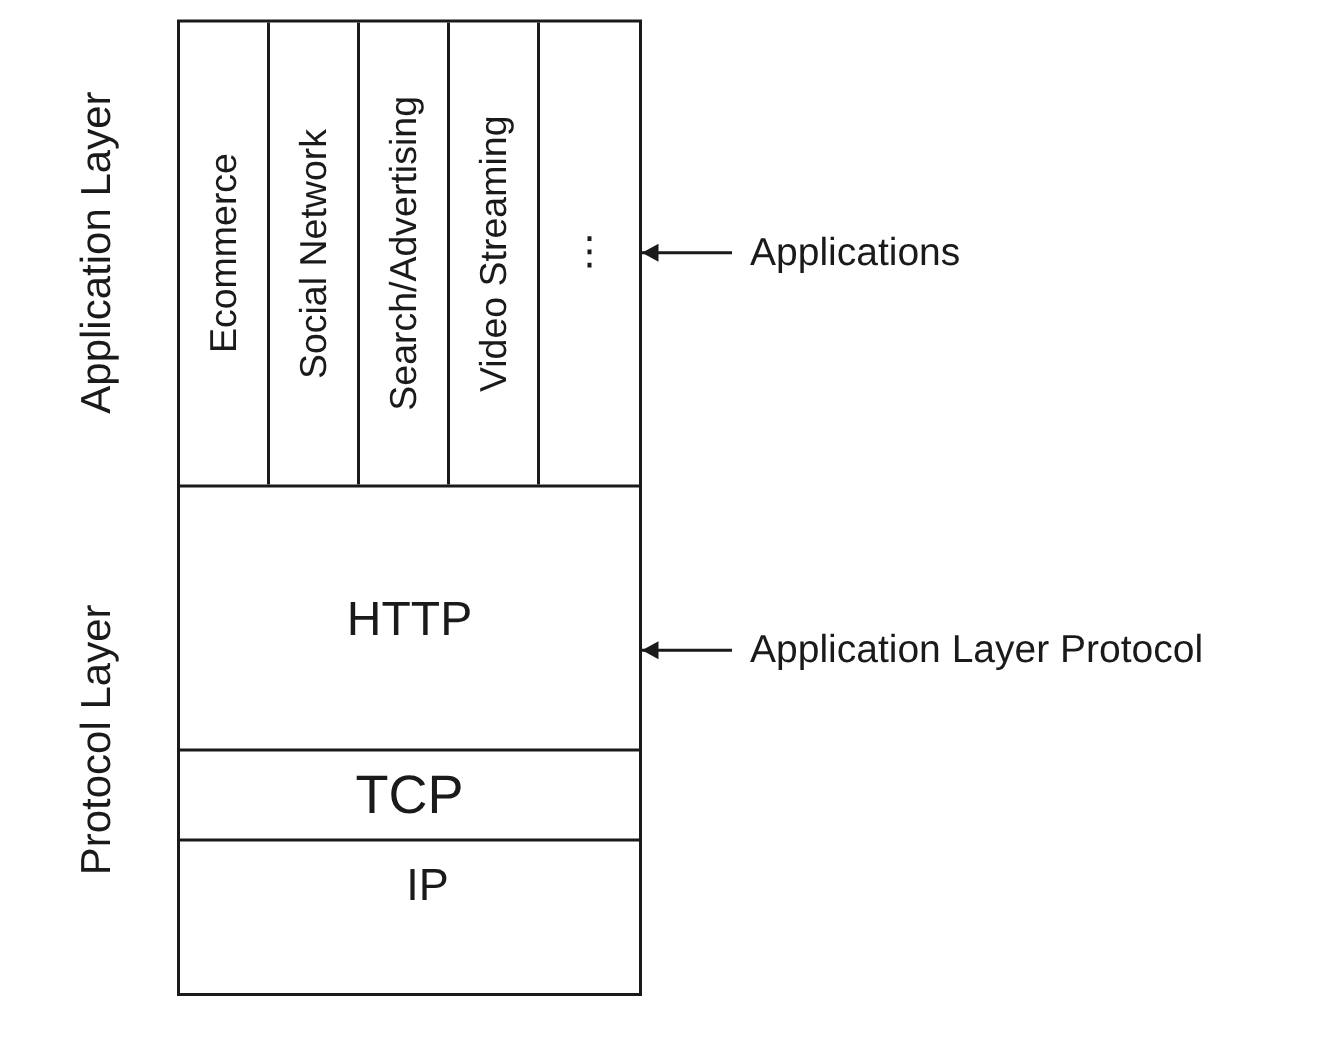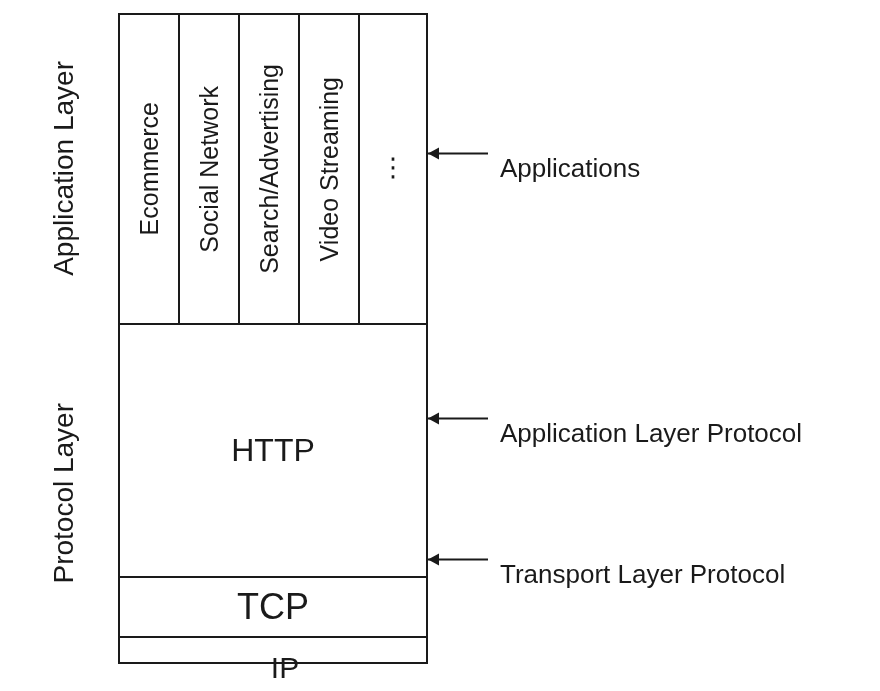--- a/index.html
+++ b/index.html
@@ -82,31 +82,31 @@
     line-height: 1;
     color: var(--text);
     transform: translateY(-2px);
   }
   .proto-row {
     display: flex;
     align-items: center;
     justify-content: center;
     flex: none;
   }
-  .proto-row.http { height: 253px; border-bottom: 2px solid var(--line); font-size: 32px; }
+  .proto-row.http { height: 176px; border-bottom: 2px solid var(--line); font-size: 32px; }
   .proto-row.tcp  { height: 60px;  border-bottom: 2px solid var(--line); font-size: 36px; }
   .proto-row.ip   { height: 60px;  font-size: 30px; padding-left: 24px; }
 
   
   .annotation {
     position: absolute;
     left: 428px;
     transform: translateY(-50%);
     display: flex;
-    align-items: flex-start;
+    align-items: center;
   }
   .arrow {
     position: relative;
     width: 60px;
     height: 2px;
     background: var(--line);
     flex: none;
   }
   .arrow::before {
     content: "";
@@ -169,18 +169,14 @@
   </div>
 
   <div class="annotation" style="top:168px;">
     <div class="arrow"></div>
     <span class="ann-label">Applications</span>
   </div>
   <div class="annotation" style="top:433px;">
     <div class="arrow"></div>
     <span class="ann-label">Application Layer Protocol</span>
   </div>
-  <div class="annotation" style="top:574px;">
-    <div class="arrow"></div>
-    <span class="ann-label">Transport Layer Protocol</span>
-  </div>
 
 </div>
 
 </body></html>

